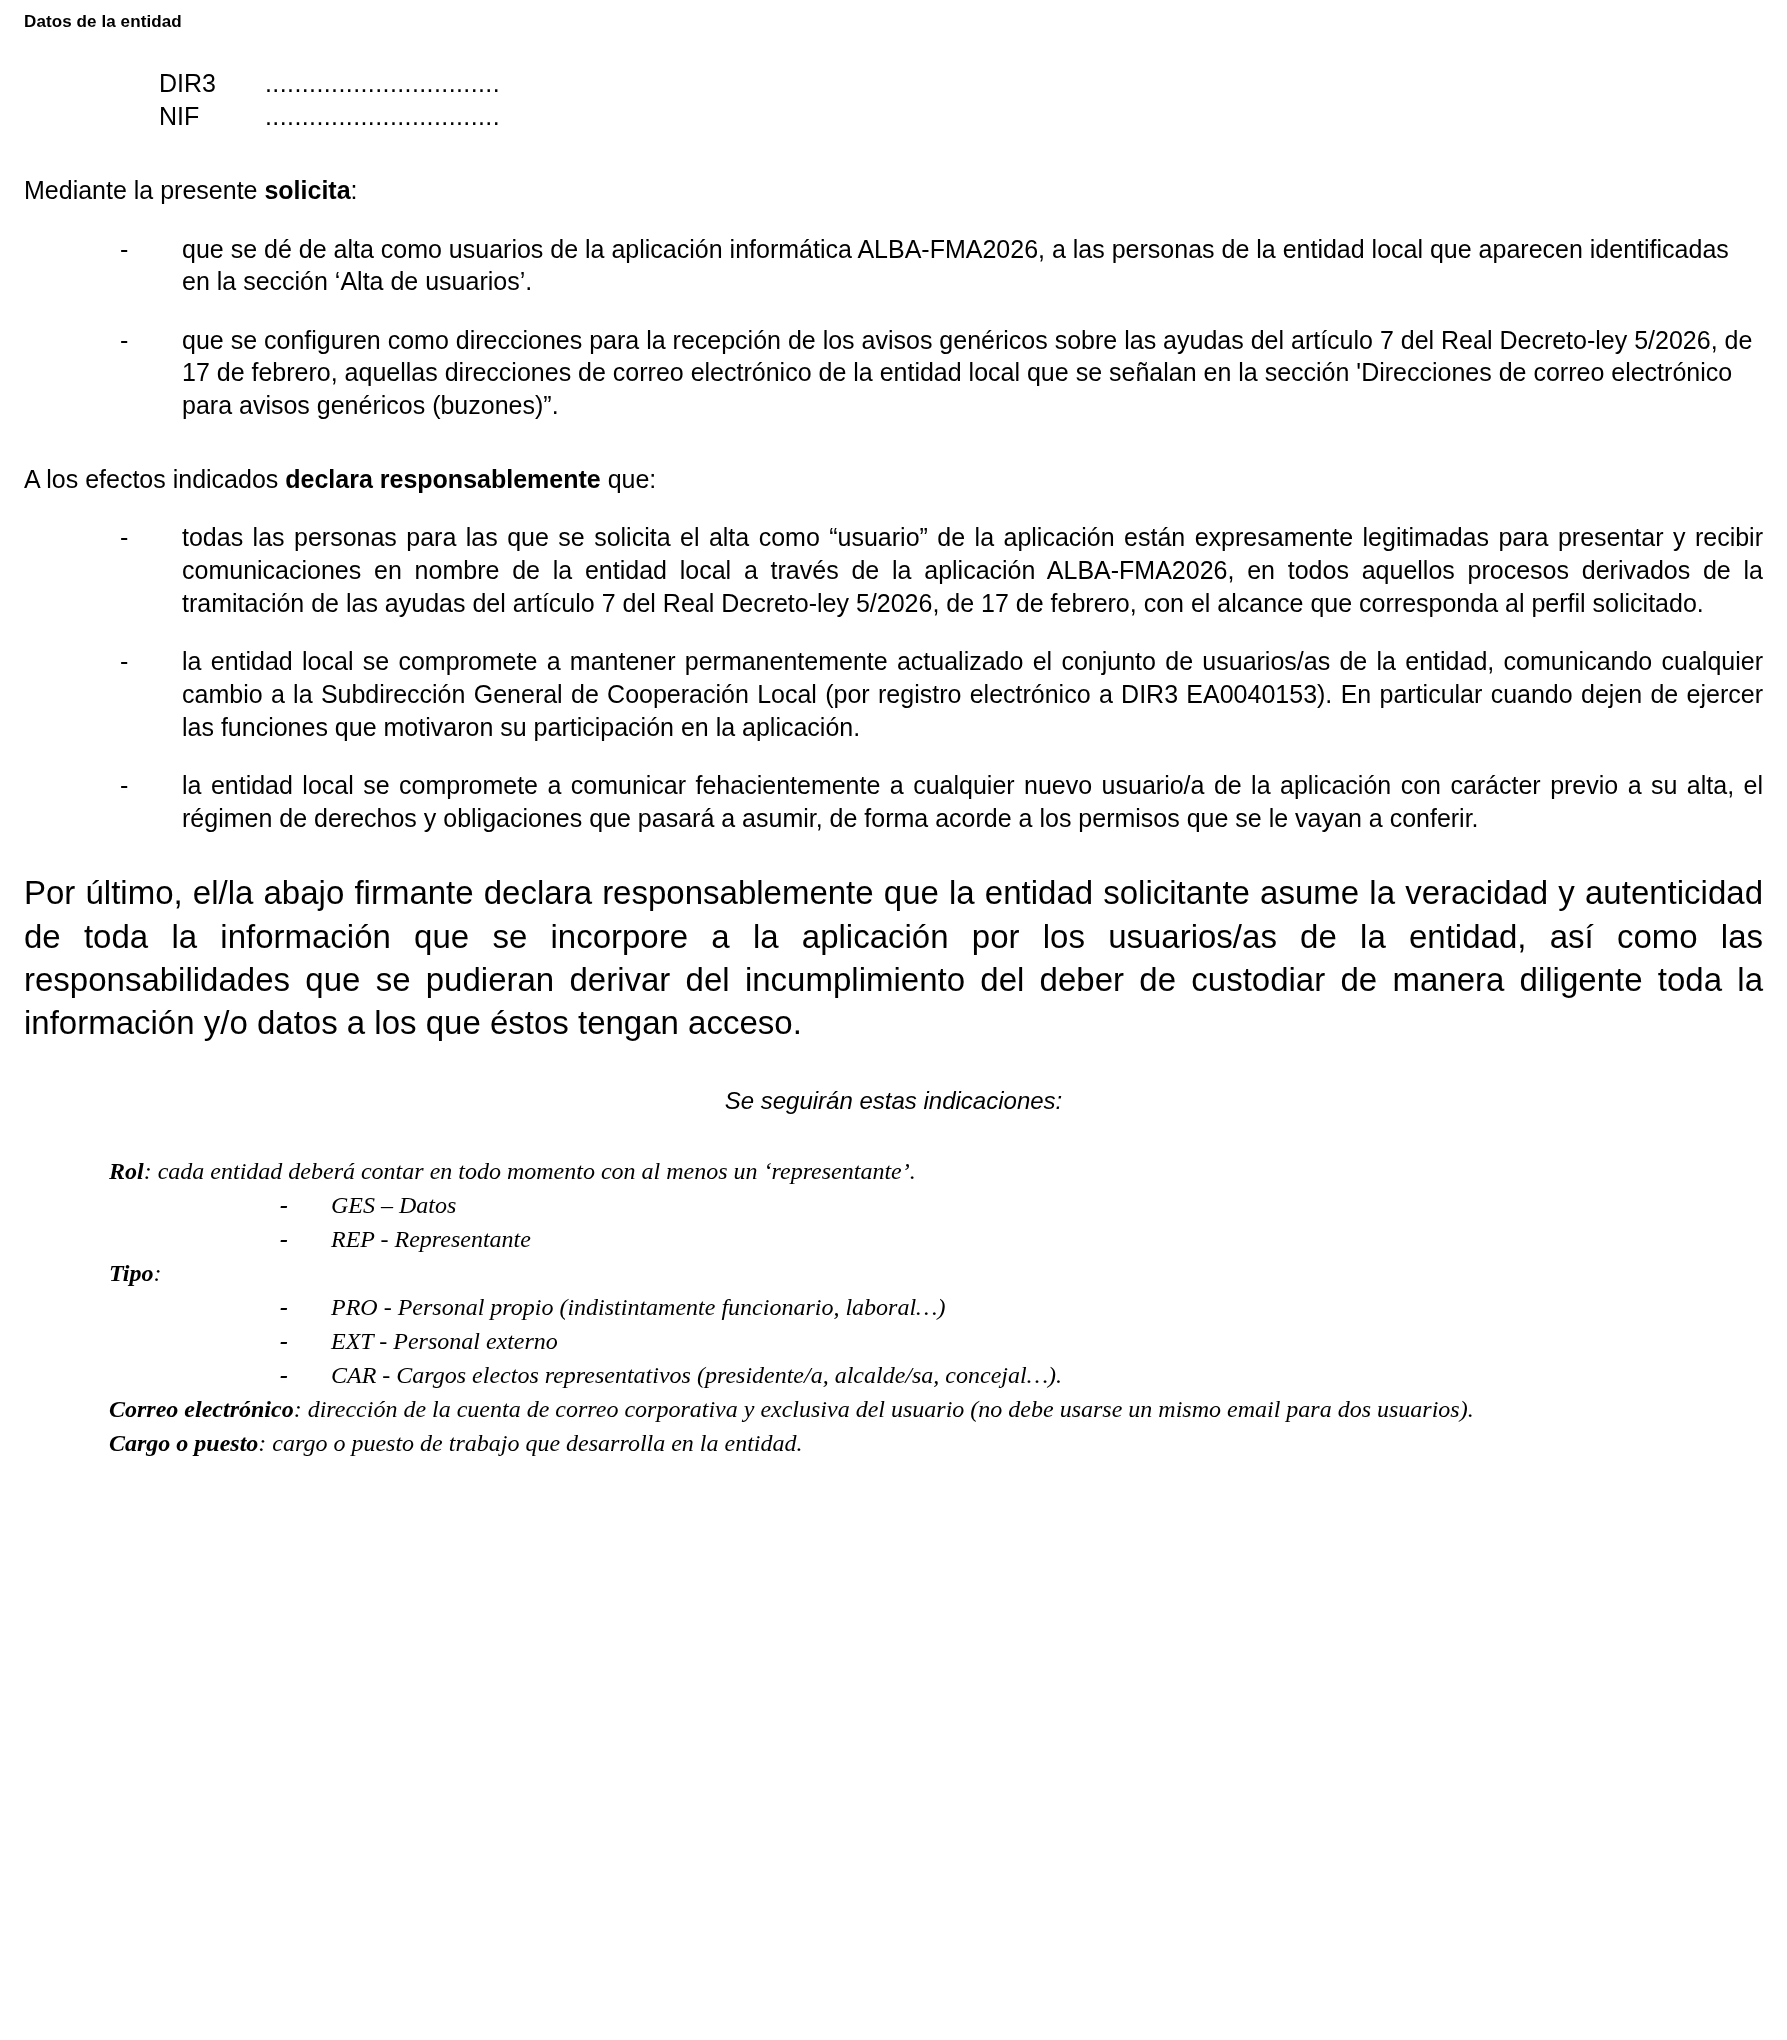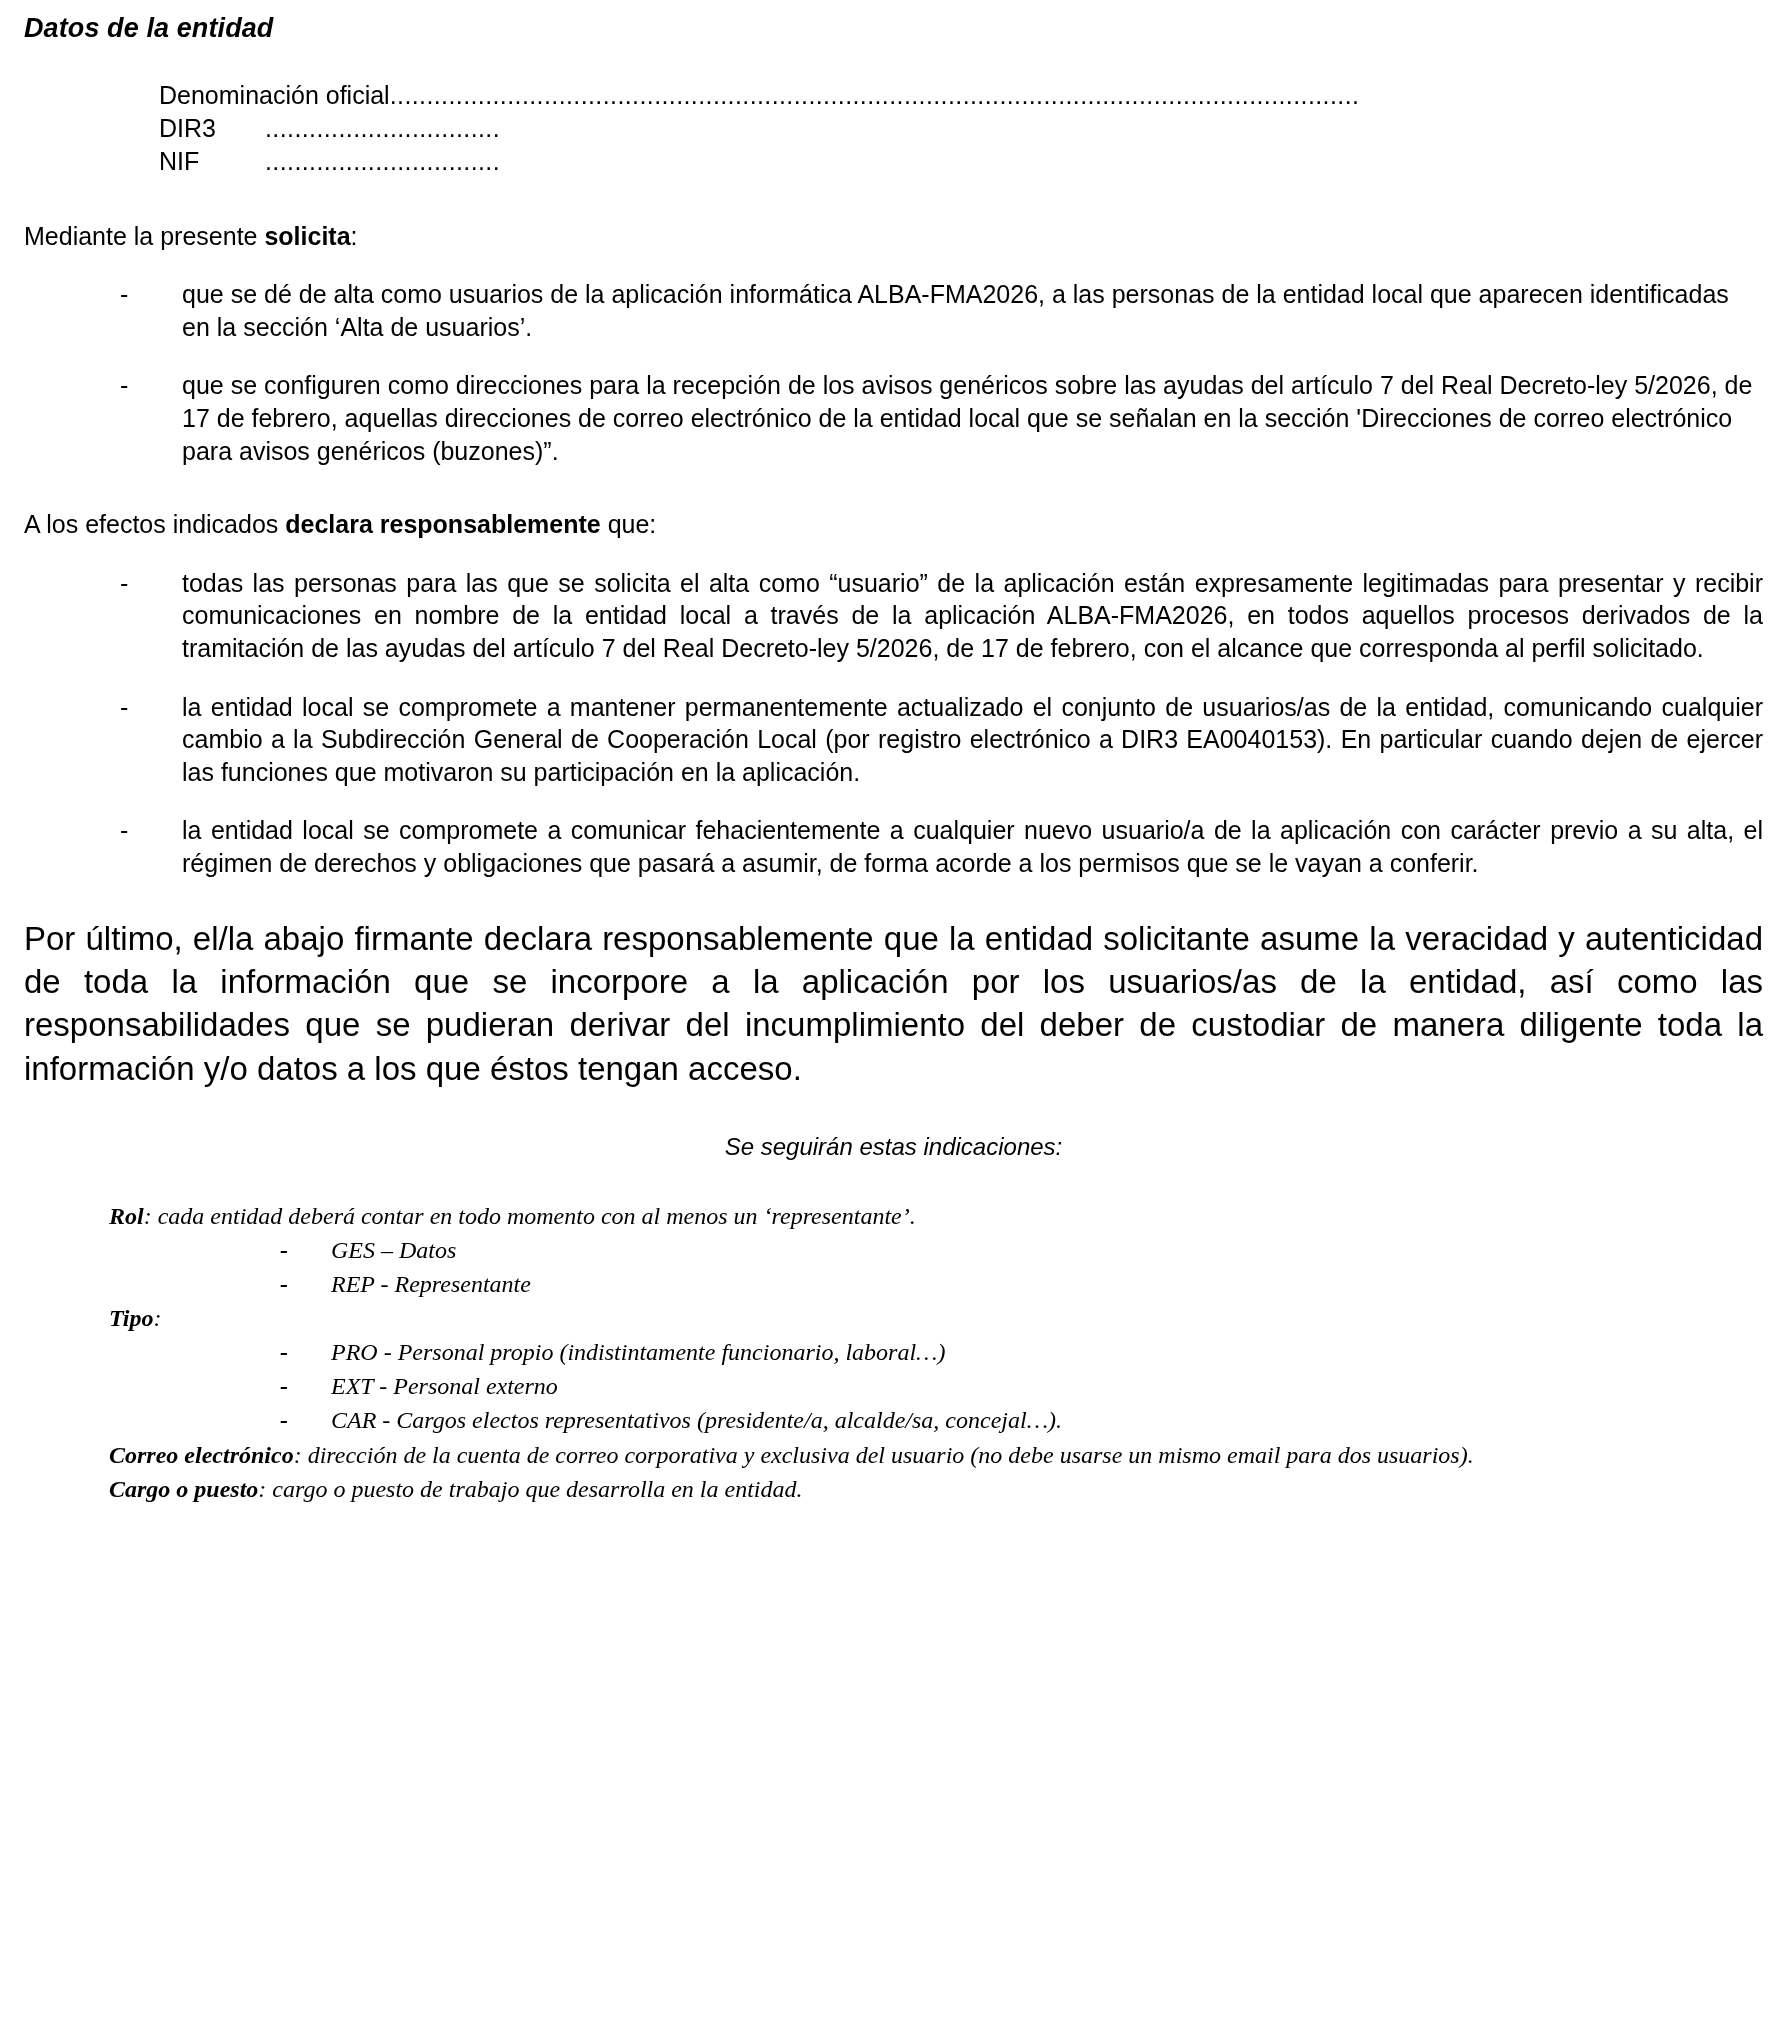--- a/index.html
+++ b/index.html
@@ -19,24 +19,23 @@
     width: 1787px;
     height: 2040px;
     box-sizing: border-box;
     padding: 12px 24px 0 24px;
     background: #ffffff;
   }
 
   
   .h-bold {
     font-weight: bold;
-    font-size: 27px;
+    font-size: 17px;
     line-height: 1.22;
     letter-spacing: 0.1px;
-    font-style: italic;
   }
   b, .b { font-weight: bold; }
 
   
   .entity-block {
     margin-top: 34px;
     margin-left: 135px;
   }
   .entity-row {
     font-size: 25px;
@@ -127,24 +126,20 @@
 </style>
 </head>
 <body>
 
 <div class="page">
 
   <div class="h-bold">Datos de la entidad</div>
 
   <div class="entity-block">
     <div class="entity-row">
-      <span>Denominación oficial</span>
-      <span class="dots long">....................................................................................................................................</span>
-    </div>
-    <div class="entity-row">
       <span class="entity-label fixed">DIR3</span>
       <span class="dots short">................................</span>
     </div>
     <div class="entity-row">
       <span class="entity-label fixed">NIF</span>
       <span class="dots short">................................</span>
     </div>
   </div>
 
   <div class="intro"><span>Mediante la presente </span><b>solicita</b><span>:</span></div>

